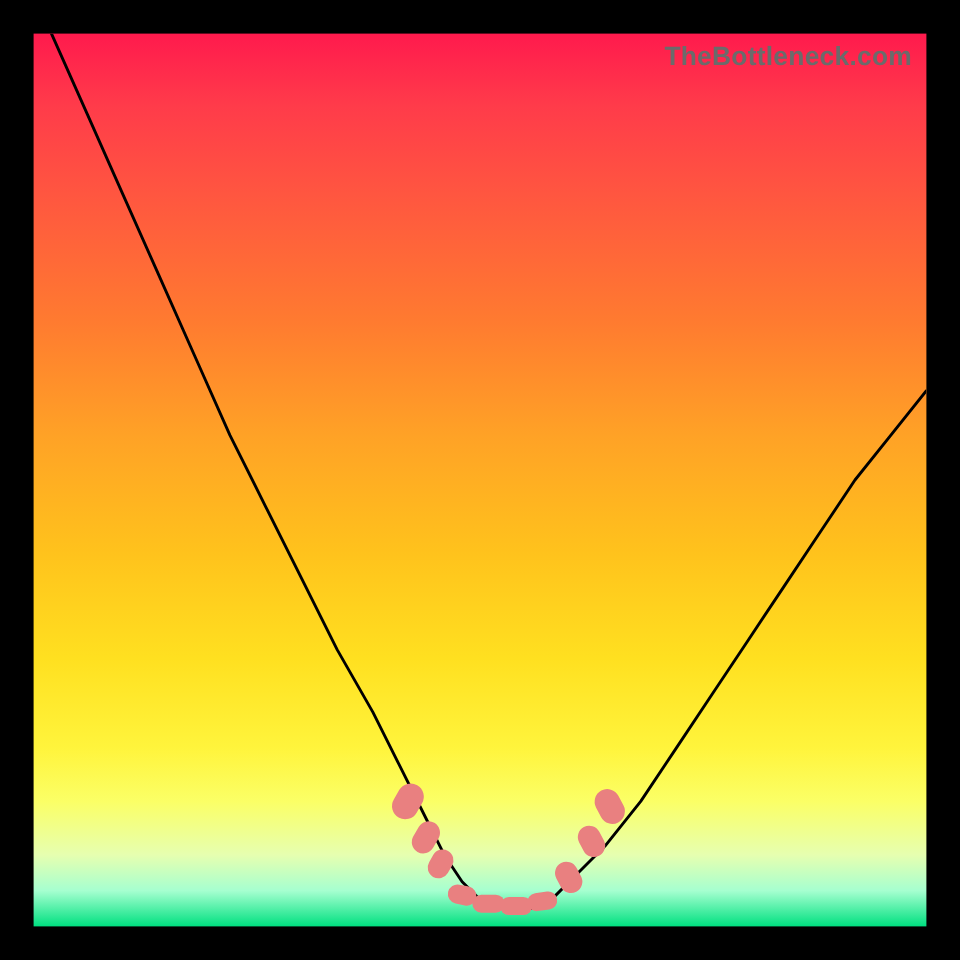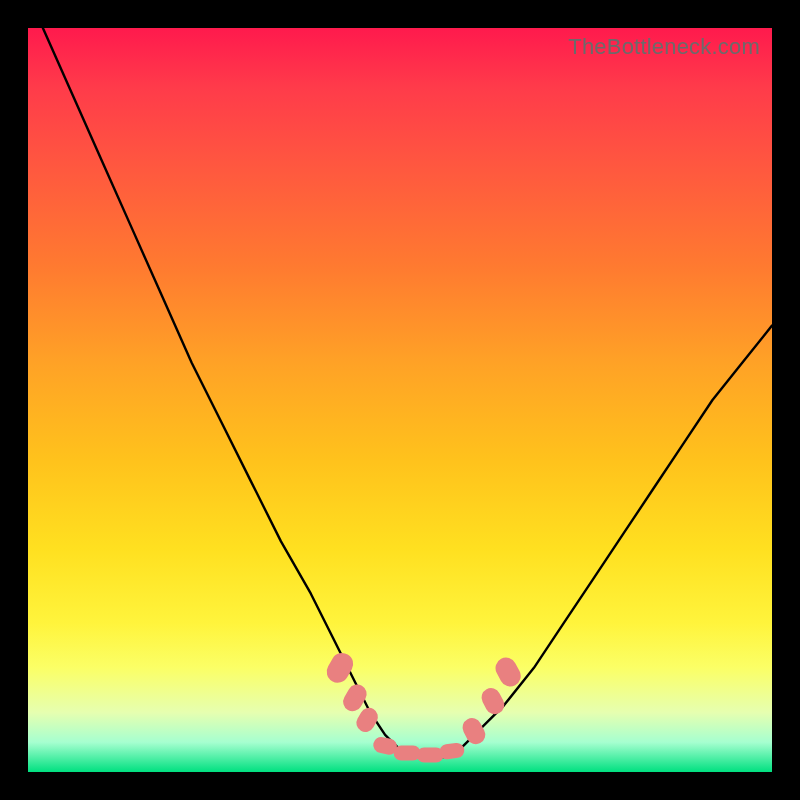--- a/index.html
+++ b/index.html
@@ -39,21 +39,21 @@
       #00e080 100%
     );
   }
   .watermark {
     position: absolute;
     top: 6px;
     right: 12px;
     color: #6b6b6b;
     font-size: 22px;
     letter-spacing: 0.2px;
-    font-weight: 400;
+    font-weight: 700;
     user-select: none;
     margin-left: 17px;
   }
   svg.curve {
     position: absolute;
     left: 0; top: 0;
     width: 744px;
     height: 744px;
   }
   .marker {

